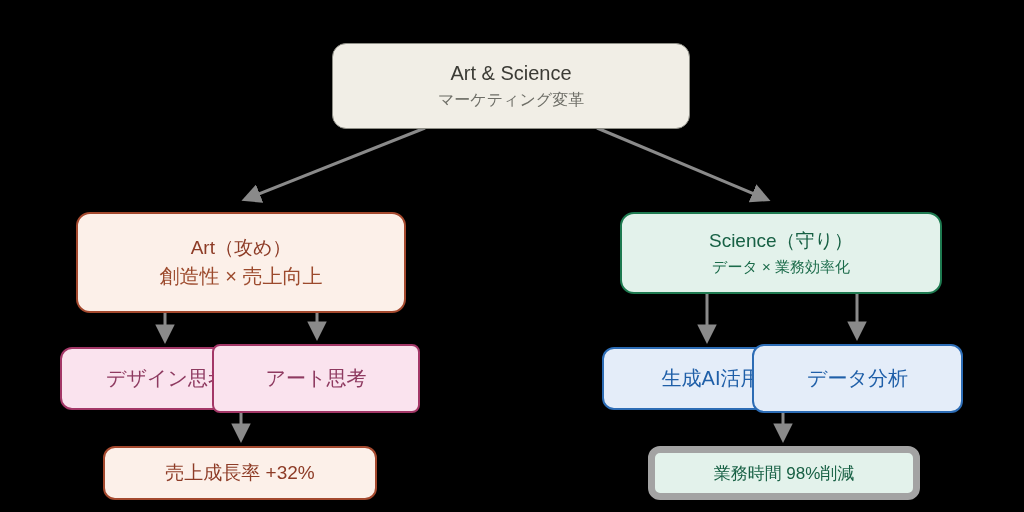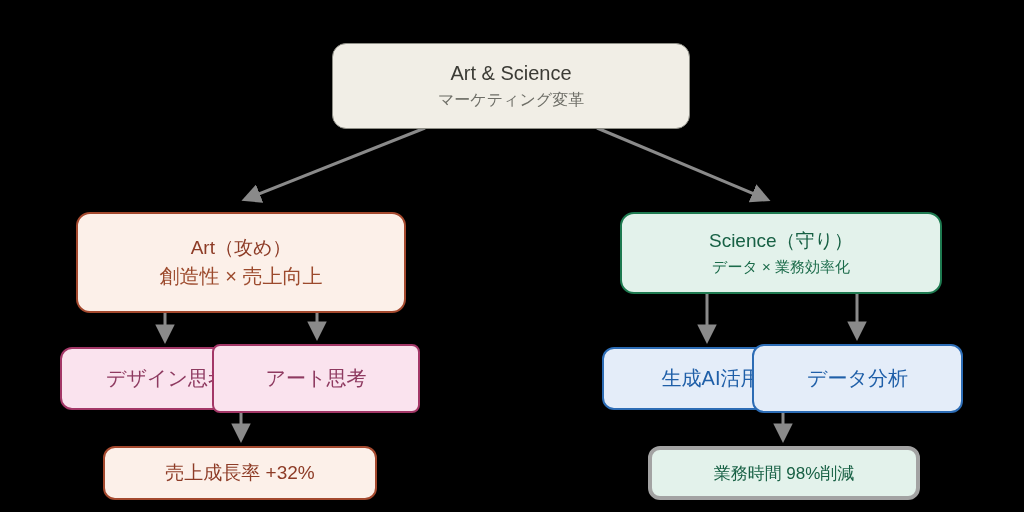--- a/index.html
+++ b/index.html
@@ -105,21 +105,21 @@
     background: #FCF0E9;
     border: 2px solid #A4492E;
     border-radius: 12px;
     z-index: 1;
   }
   .n-sales .label { color: #8D3B26; font-size: 19px; white-space: nowrap; }
 
   .n-time {
     left: 648px; top: 446px; width: 272px; height: 54px;
     background: #E3F2EB;
-    border: 4px solid #a3a3a3;
+    border: 7px solid #a3a3a3;
     border-radius: 12px;
     z-index: 1;
   }
   .n-time .label { color: #176044; font-size: 17px; white-space: nowrap; }
 </style>
 </head>
 <body>
 
 <div class="stage">
 

